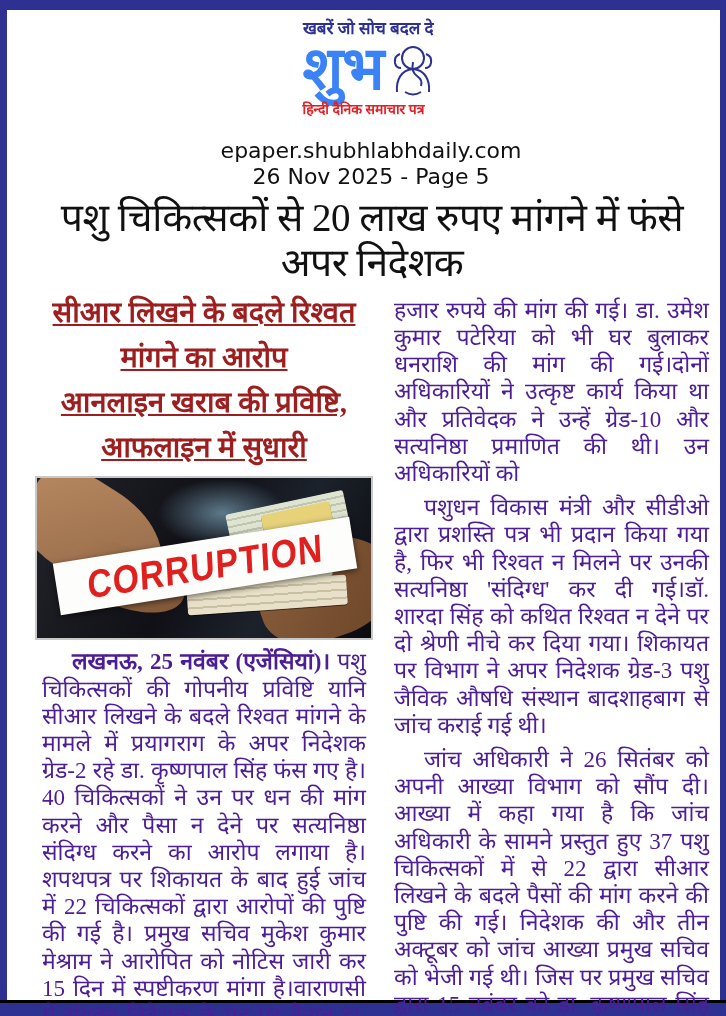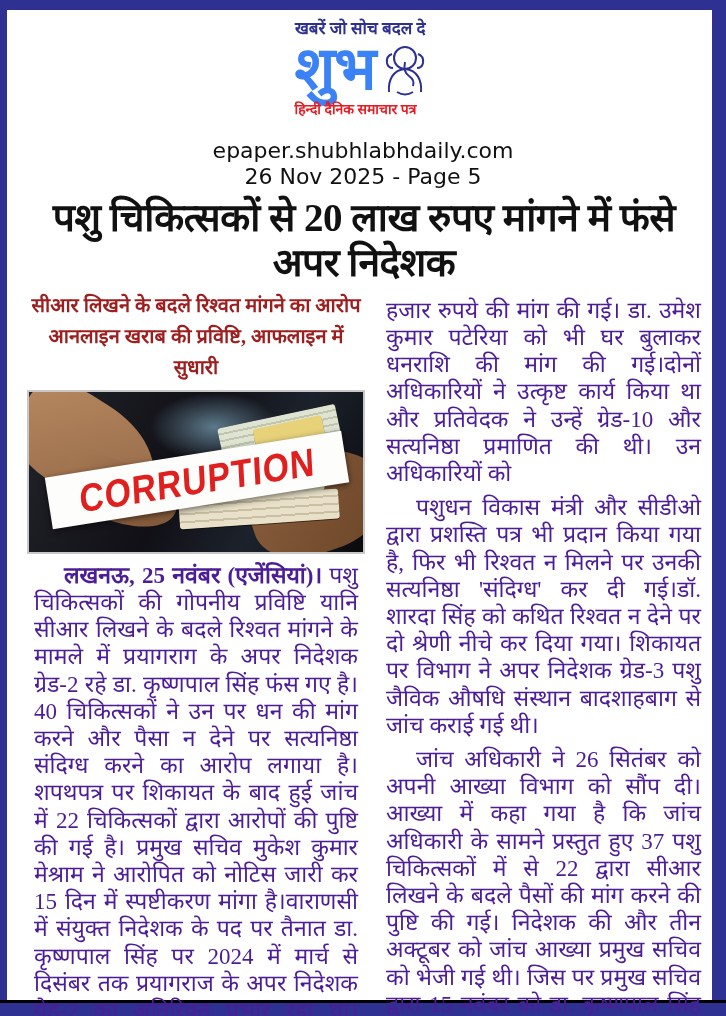--- a/index.html
+++ b/index.html
@@ -7,48 +7,48 @@
     width:726px;height:1016px;position:relative;background:#ffffff;
     font-family:"Liberation Serif","DejaVu Serif",serif;
     overflow:hidden;
   }
   
   .frame-top{position:absolute;top:0;left:0;width:726px;height:10px;background:#2e3192;}
   .frame-left{position:absolute;top:10px;left:0;width:7px;bottom:0;background:#2e3192;}
   .frame-right{position:absolute;top:10px;right:0;width:21px;bottom:0;background:#2e3192;border-left:2px solid #1b75bb;}
   .frame-bottom{position:absolute;left:0;right:0;bottom:0;height:13px;background:#2e3192;border-top:3px solid #000;}
 
-  .content{position:absolute;top:10px;left:14px;width:698px;bottom:16px;background:#fff;}
+  .content{position:absolute;top:10px;left:22px;width:698px;bottom:16px;background:#fff;}
 
   
   .masthead{width:100%;text-align:center;padding-top:4px;}
   .logo-block{display:inline-block;text-align:center;}
   .logo-tagline{
     font-family:"Liberation Serif","DejaVu Serif",serif;
     color:#2e3192;font-weight:bold;font-size:17px;text-align:right;margin:2px 6px 0 0;
   }
   .logo-row{display:flex;align-items:center;justify-content:center;gap:4px;line-height:1;}
   .logo-word{color:#3b82f6;font-weight:bold;font-size:60px;letter-spacing:-1px;}
   .ganesha{width:52px;height:58px;display:inline-block;}
   .logo-subtitle{color:#e31e24;font-weight:bold;font-size:14px;text-align:left;margin:0 2px 0 0;}
   .site-url{font-family:"DejaVu Sans","Liberation Sans",sans-serif;font-size:22px;color:#111;margin-top:20px;}
   .date-page{font-family:"DejaVu Sans","Liberation Sans",sans-serif;font-size:22px;color:#111;margin-top:1px;}
 
   
   .headline{
     margin:7px 10px 4px 12px;
-    font-size:39px;font-weight:bold;color:#111;text-align:center;line-height:1.15;
+    font-size:39px;font-weight:normal;color:#111;text-align:center;line-height:1.15;
     letter-spacing:-0.5px;
   }
   .cols{display:flex;margin:4px 2px 0 13px;gap:14px;}
   .col-left{width:338px;flex:0 0 338px;}
   .col-right{flex:1 1 auto;padding-right:2px;}
 
   .subhead{
-    color:#9c1e1e;font-weight:bold;font-size:20px;text-align:center;line-height:1.55;margin:0;
+    color:#9c1e1e;font-weight:bold;font-size:29px;text-align:center;line-height:1.55;margin:0;text-decoration:underline;
   }
 
   
   .photo{
     position:relative;width:334px;height:160px;margin:7px 0 8px 0;
     border:2px solid #c8c8c8;overflow:hidden;
     background:linear-gradient(115deg,#23232b 0%,#101016 45%,#1c222b 70%,#0a0a0e 100%);
   }
   .photo .glow{position:absolute;left:120px;top:0;width:130px;height:70px;background:radial-gradient(ellipse at center,#5d798a 0%,rgba(93,121,138,0) 70%);}
   .hand{position:absolute;background:linear-gradient(135deg,#b98a62,#8f6544);border-radius:40% 60% 55% 45%;}

